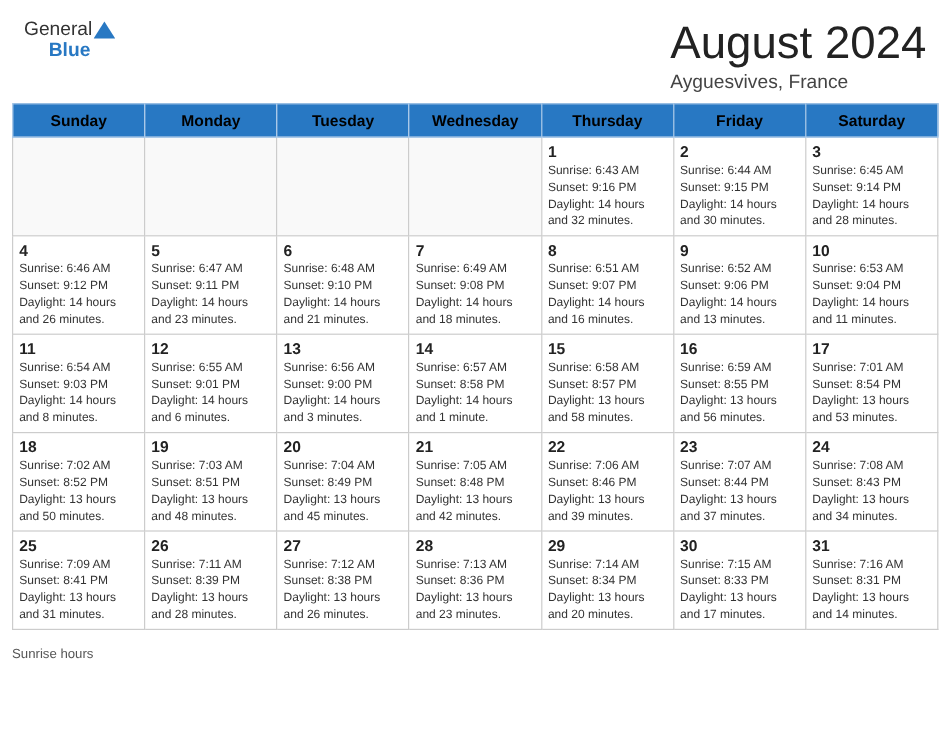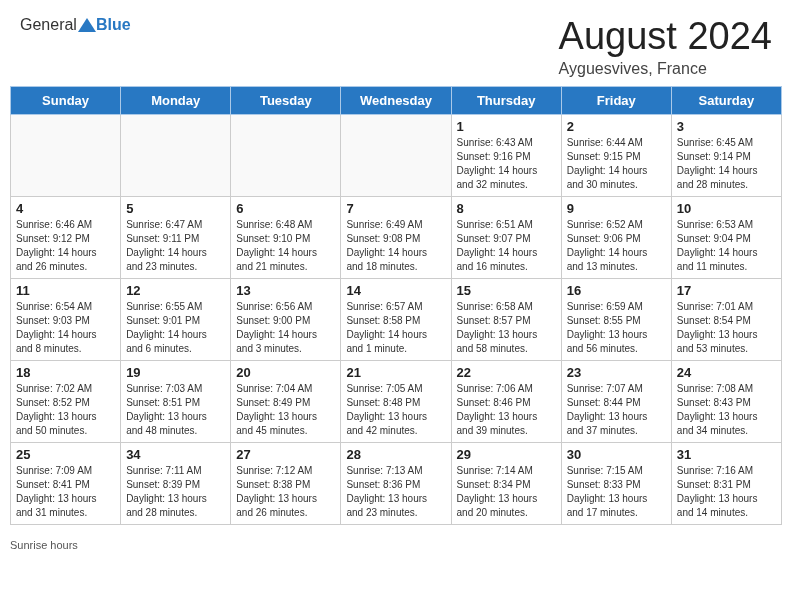--- a/index.html
+++ b/index.html
@@ -11,21 +11,21 @@
       padding: 0;
     }
     .header {
       display: flex;
       justify-content: space-between;
       align-items: flex-start;
       padding: 16px 20px 8px 20px;
     }
     .logo {
       display: flex;
-      flex-direction: row;
+      flex-direction: column;
       align-items: center;
     }
     .logo-general { color: #333; }
     .logo-blue { color: #1a6fbb; }
     .title-block {
       text-align: left;
     }
     .month-title {
       font-size: 38px;
       font-weight: normal;
@@ -36,21 +36,21 @@
       font-size: 16px;
       color: #444;
       margin-top: 2px;
     }
     table {
       width: 100%;
       border-collapse: collapse;
     }
     th {
       background-color: #2878c3;
-      color: #ffffff;
+      color: #000000;
       font-size: 13px;
       font-weight: bold;
       padding: 6px 4px;
       text-align: center;
       border: 1px solid #aac9e8;
     }
     td {
       vertical-align: top;
       border: 1px solid #ccc;
       padding: 4px 5px;
@@ -278,21 +278,21 @@
           </td>
         </tr>
         <tr>
           <td>
             <span class="day-num">25</span>
             <div class="day-info" style="white-space: pre-line;">Sunrise: 7:09 AM
 Sunset: 8:41 PM
 Daylight: 13 hours and 31 minutes.</div>
           </td>
           <td>
-            <span class="day-num">34</span>
+            <span class="day-num">26</span>
             <div class="day-info" style="white-space: pre-line;">Sunrise: 7:11 AM
 Sunset: 8:39 PM
 Daylight: 13 hours and 28 minutes.</div>
           </td>
           <td>
             <span class="day-num">27</span>
             <div class="day-info" style="white-space: pre-line;">Sunrise: 7:12 AM
 Sunset: 8:38 PM
 Daylight: 13 hours and 26 minutes.</div>
           </td>

